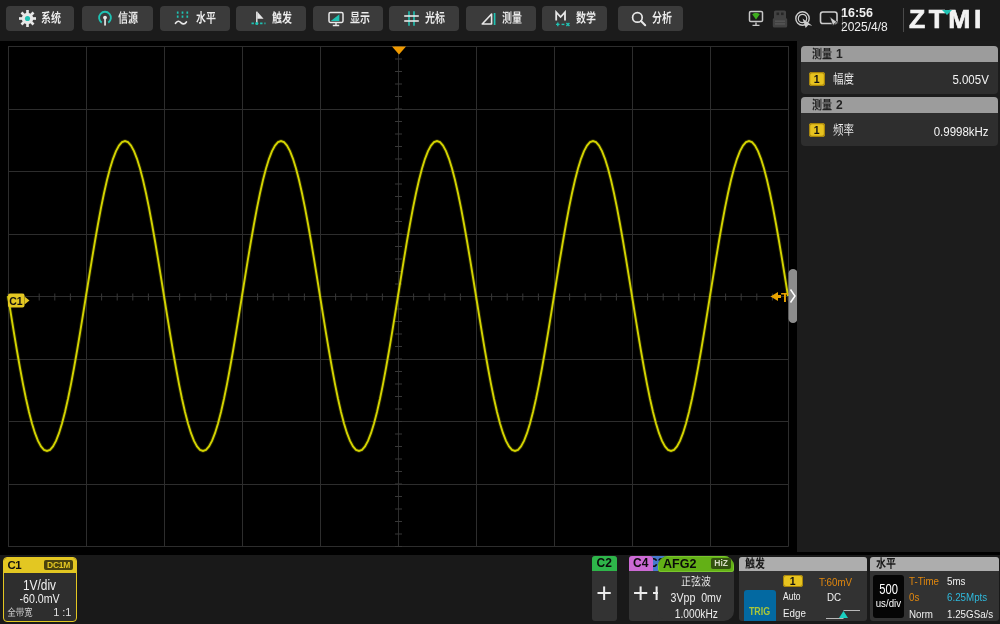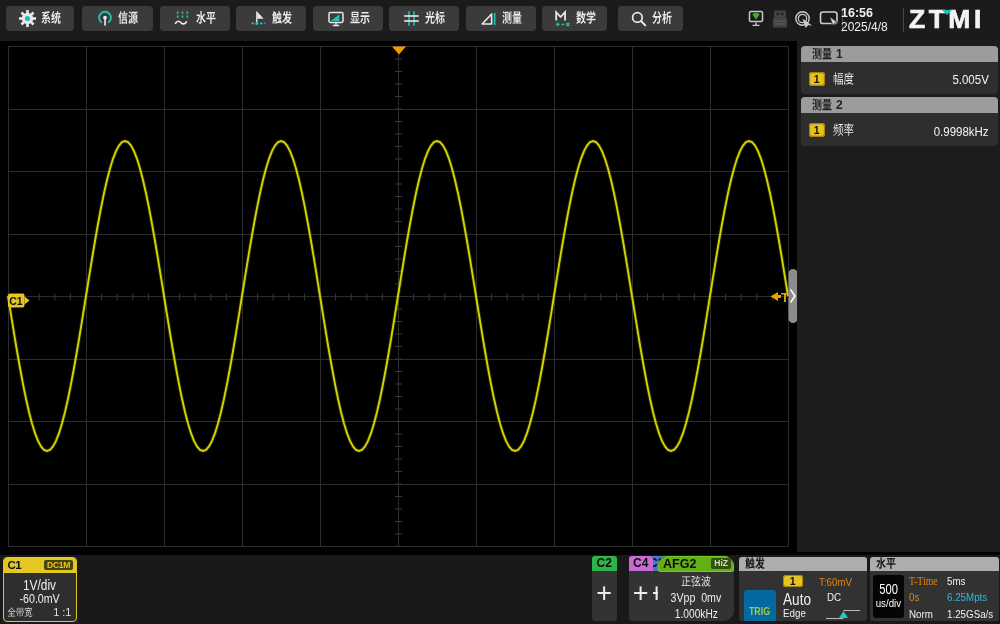--- a/index.html
+++ b/index.html
@@ -381,21 +381,21 @@
             <path d="M668 791C706 746 759 683 784 646L882 709C855 745 800 805 761 846ZM134 501C143 516 185 523 239 523H370C305 330 198 180 19 85C48 62 91 14 107 -12C229 55 320 142 389 248C420 197 456 151 496 111C420 67 332 35 237 15C260 -12 287 -59 301 -91C409 -63 509 -24 595 31C680 -25 782 -66 904 -91C920 -58 953 -8 979 18C870 36 776 67 697 109C779 185 844 282 884 407L800 446L778 441H484C494 468 503 495 512 523H945L946 638H541C555 700 566 766 575 835L440 857C431 780 419 707 403 638H265C291 689 317 751 334 809L208 829C188 750 150 671 138 651C124 628 110 614 95 609C107 580 126 526 134 501ZM593 179C542 221 500 270 467 325H713C682 269 641 220 593 179Z" fill="#1a1a1a"></path>
           </g>
         </svg>
       </div>
 <div style="position:relative;height:49.5px;color:#f0f0f0;">
 <div class="abs" style="left:5px;top:19px;width:32px;height:43px;background:#0369a1;border-radius:3px;">
 <div style="text-align:center;line-height:43px;color:#a8c63a;font-size:10.5px;font-weight:bold;"><span class="cxc">TRIG</span></div>
         </div>
 <div class="abs" style="left:44px;top:3.5px;width:19.5px;height:12px;background:#e7c31f;box-shadow:inset 0 0 0 1px #a8850b;border-radius:3px;color:#111;font-size:10.5px;font-weight:bold;text-align:center;line-height:12px;">1</div>
 <div class="abs" style="left:80px;top:4.5px;font-size:11.5px;color:#e0870e;"><span class="cx">T:60mV</span></div>
-<div class="abs" style="left:43.5px;top:19.5px;font-size:16px;text-align:right;"><span class="cx">Auto</span></div>
+<div class="abs" style="left:43.5px;top:19.5px;font-size:10px;text-align:right;"><span class="cx">Auto</span></div>
 <div class="abs" style="left:87.5px;top:19.5px;font-size:11.5px;"><span class="cx">DC</span></div>
 <div class="abs" style="left:43.5px;top:36px;font-size:11.5px;"><span class="cx">Edge</span></div>
 <svg class="abs" style="left:86px;top:36.5px;" width="36" height="12" viewBox="0 0 36 12">
 <path d="M1 10.5 H18.5 M18.5 2.5 H35" stroke="#b8b8b8" stroke-width="1.2" fill="none"></path>
 <polygon points="18.5,3 14,10 23,10" fill="#19cfc0"></polygon>
         </svg>
 </div>
     </div>
 <div class="abs" style="left:869.5px;top:4.5px;width:129.5px;height:64px;background:#323232;border-radius:3px;overflow:hidden;">
 <div class="ghead">
@@ -406,20 +406,20 @@
           <g transform="translate(9.9 9.79) scale(0.00990 -0.01250)">
             <path d="M159 604C192 537 223 449 233 395L350 432C338 488 303 572 269 637ZM729 640C710 574 674 486 642 428L747 397C781 449 822 530 858 607ZM46 364V243H437V-89H562V243H957V364H562V669H899V788H99V669H437V364Z" fill="#1a1a1a"></path>
           </g>
         </svg>
       </div>
 <div style="position:relative;height:49.5px;color:#f0f0f0;">
 <div class="abs" style="left:3px;top:3.5px;width:31.5px;height:43px;background:#050505;border-radius:3px;text-align:center;color:#fff;">
 <div style="font-size:14px;line-height:15px;margin-top:7px;"><span class="cxc" style="transform:scaleX(0.8);">500</span></div>
 <div style="font-size:11px;line-height:12px;"><span class="cxc" style="transform:scaleX(0.88);">us/div</span></div>
         </div>
-<div class="abs" style="left:39px;top:3.5px;font-size:11.5px;color:#e0870e;font-family:Liberation Serif, serif;"><span class="cx">T-Time</span></div>
+<div class="abs" style="left:39px;top:3.5px;font-size:11.5px;color:#e0870e;"><span class="cx">T-Time</span></div>
 <div class="abs" style="left:77px;top:3.5px;font-size:11.5px;"><span class="cx">5ms</span></div>
 <div class="abs" style="left:39px;top:20px;font-size:11.5px;color:#e0870e;"><span class="cx">0s</span></div>
 <div class="abs" style="left:77px;top:20px;font-size:11.5px;color:#2fb9dc;"><span class="cx">6.25Mpts</span></div>
 <div class="abs" style="left:39px;top:36.5px;font-size:11.5px;"><span class="cx">Norm</span></div>
 <div class="abs" style="left:77px;top:36.5px;font-size:11.5px;"><span class="cx">1.25GSa/s</span></div>
 </div>
     </div>
 </div>
 </body></html>

